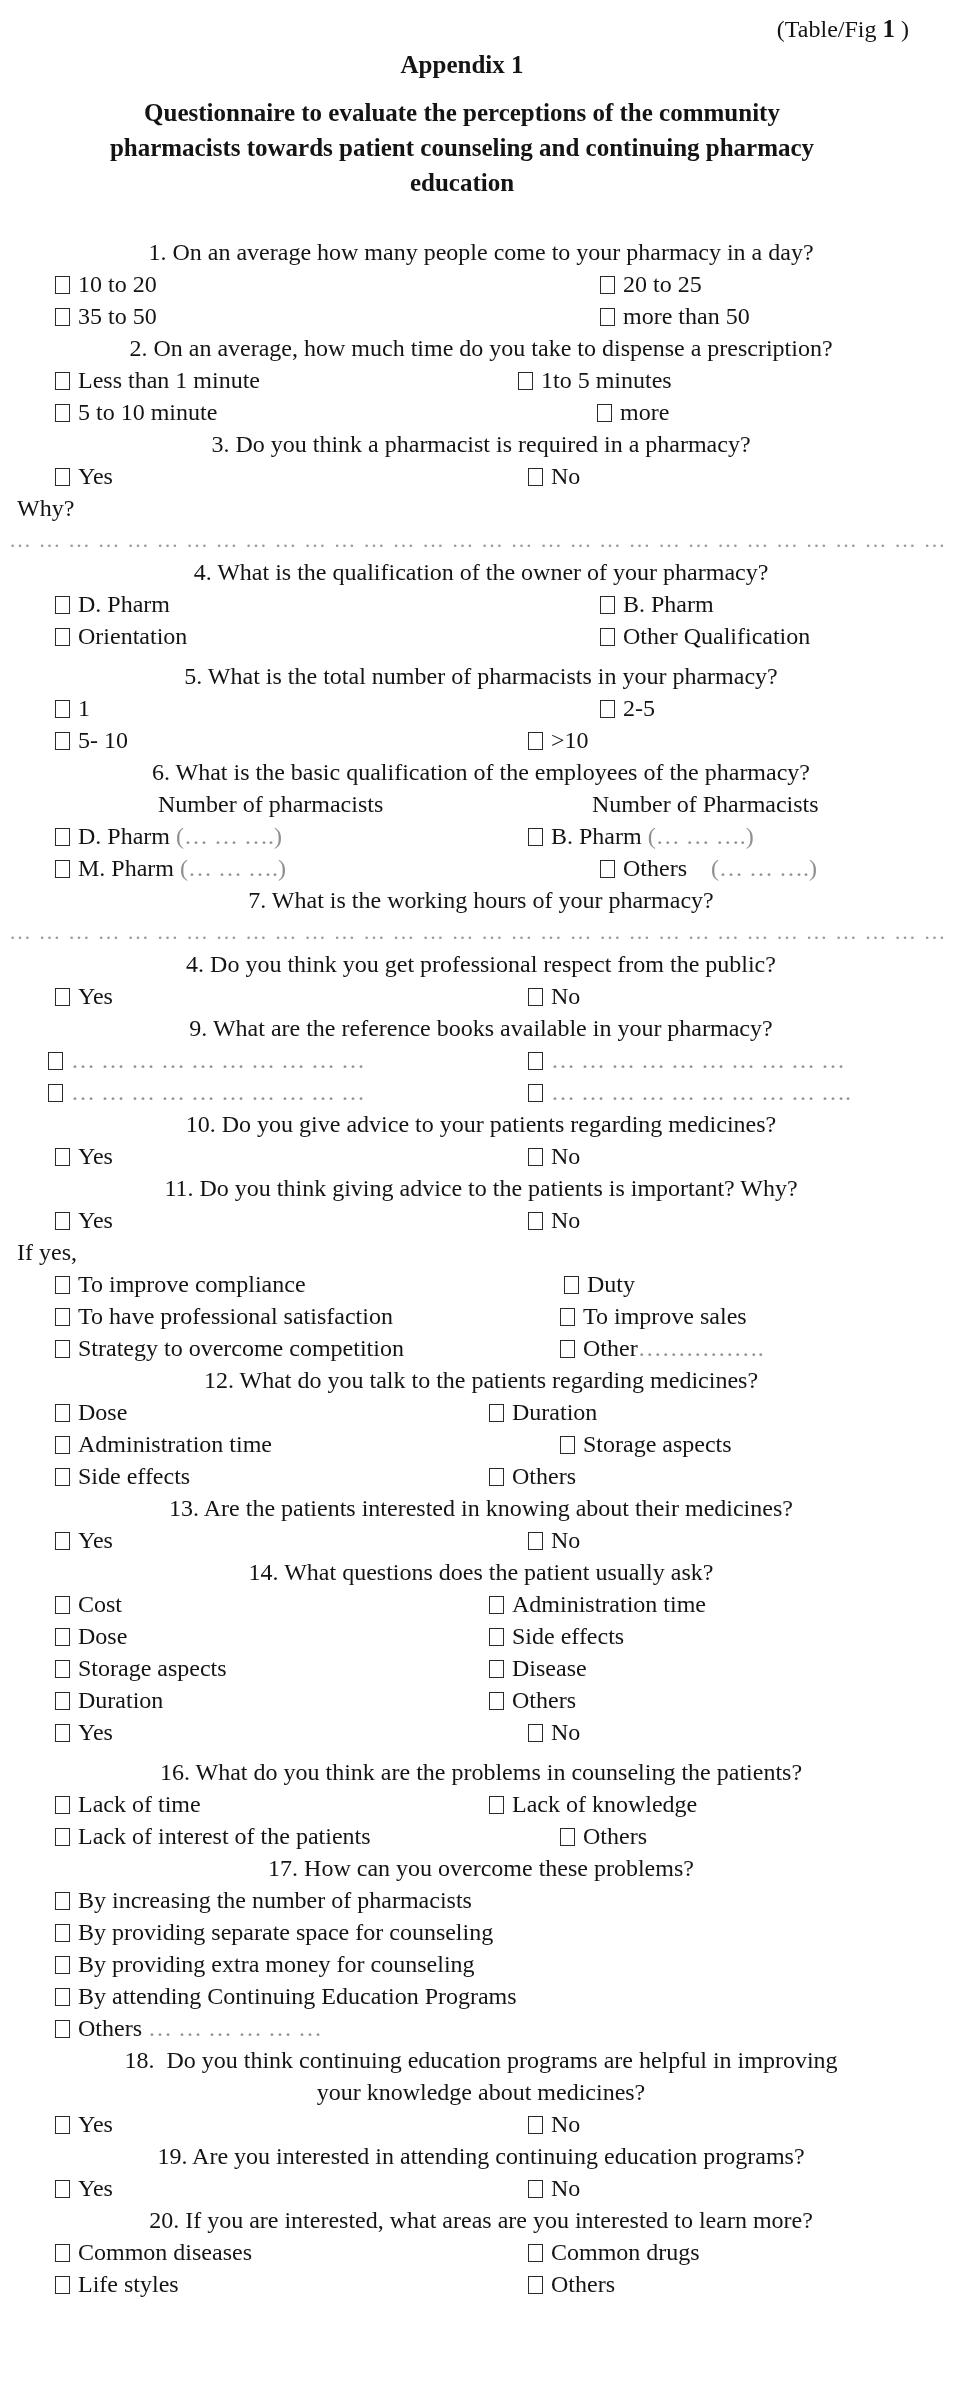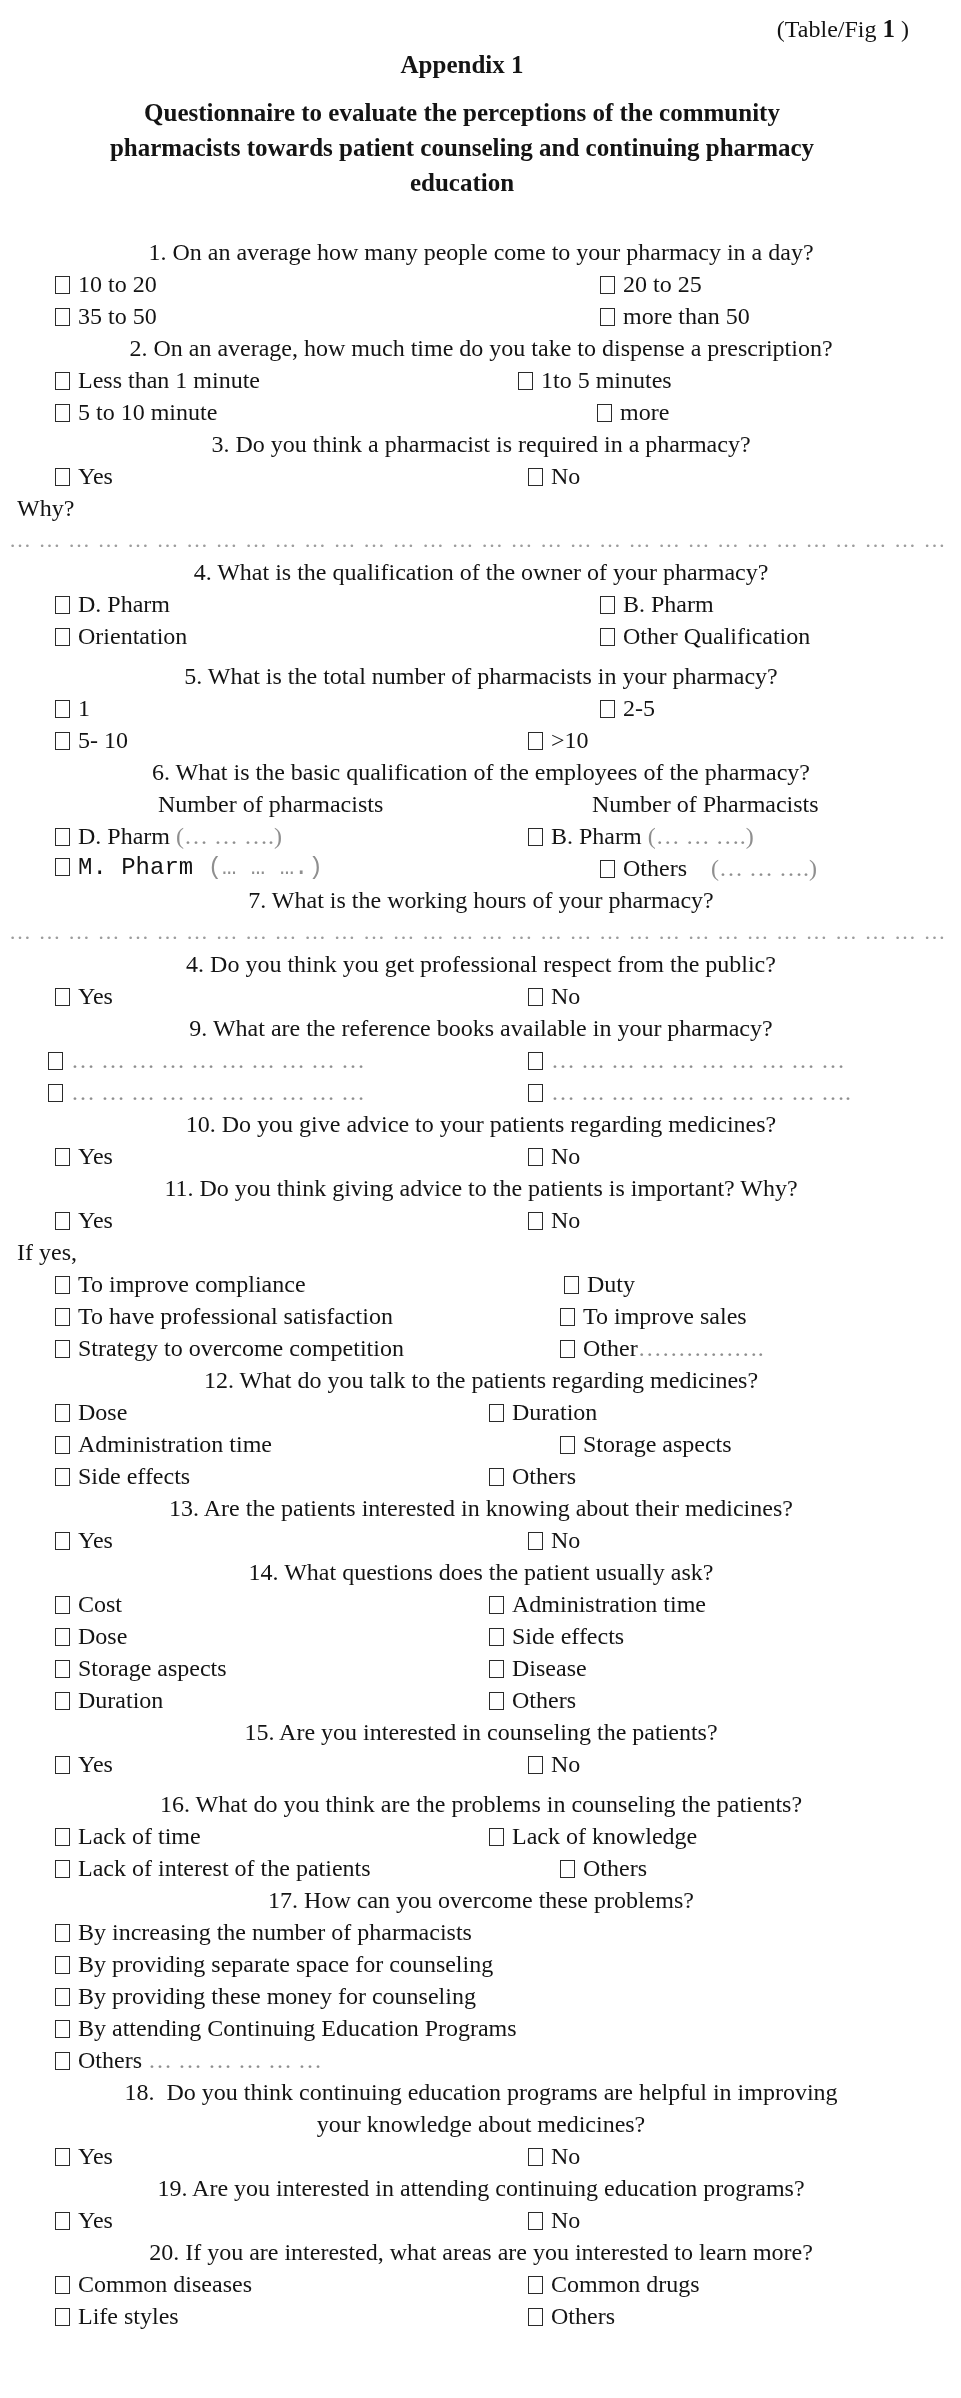--- a/index.html
+++ b/index.html
@@ -132,21 +132,21 @@
         </div>
       </div>
       <div class="q-block">
         <div class="q-title">6. What is the basic qualification of the employees of the pharmacy?</div>
         <div class="opt-row heads"><span class="head" style="margin-left: 143px;">Number of pharmacists</span><span class="opt-right" style="left: 577px;"><span class="head">Number of Pharmacists</span></span></div>
         <div class="opt-row">
           <div class="opt-left" style="padding-left: 40px;"><span class="cb"></span><span class="lbl">D. Pharm </span><span class="dots">(… … ….)</span></div>
           <span class="opt-right" style="left: 513px;"><span class="cb"></span><span class="lbl">B. Pharm </span><span class="dots">(… … ….)</span></span>
         </div>
         <div class="opt-row">
-          <div class="opt-left" style="padding-left: 40px; font-family: Liberation Mono, monospace;"><span class="cb"></span><span class="lbl">M. Pharm </span><span class="dots">(… … ….)</span></div>
+          <div class="opt-left" style="padding-left: 40px;"><span class="cb"></span><span class="lbl">M. Pharm </span><span class="dots">(… … ….)</span></div>
           <span class="opt-right" style="left: 585px;"><span class="cb"></span><span class="lbl">Others</span><span class="dots">&nbsp;&nbsp;&nbsp;&nbsp;(… … ….)</span></span>
         </div>
       </div>
       <div class="q-block">
         <div class="q-title">7. What is the working hours of your pharmacy?</div>
         <div class="dotline">… … … … … … … … … … … … … … … … … … … … … … … … … … … … … … … … … … … … … … … … … … … …</div>
       </div>
       <div class="q-block">
         <div class="q-title">4. Do you think you get professional respect from the public?</div>
         <div class="opt-row">
@@ -227,21 +227,20 @@
         <div class="opt-row">
           <div class="opt-left" style="padding-left: 40px;"><span class="cb"></span><span class="lbl">Storage aspects</span></div>
           <span class="opt-right" style="left: 474px;"><span class="cb"></span><span class="lbl">Disease</span></span>
         </div>
         <div class="opt-row">
           <div class="opt-left" style="padding-left: 40px;"><span class="cb"></span><span class="lbl">Duration</span></div>
           <span class="opt-right" style="left: 474px;"><span class="cb"></span><span class="lbl">Others</span></span>
         </div>
       </div>
       <div class="q-block">
-        <div class="q-title">15. Are you interested in counseling the patients?</div>
         <div class="opt-row">
           <div class="opt-left" style="padding-left: 40px;"><span class="cb"></span><span class="lbl">Yes</span></div>
           <span class="opt-right" style="left: 513px;"><span class="cb"></span><span class="lbl">No</span></span>
         </div>
       </div>
       <div class="q-block" style="margin-top: 8px;">
         <div class="q-title">16. What do you think are the problems in counseling the patients?</div>
         <div class="opt-row">
           <div class="opt-left" style="padding-left: 40px;"><span class="cb"></span><span class="lbl">Lack of time</span></div>
           <span class="opt-right" style="left: 474px;"><span class="cb"></span><span class="lbl">Lack of knowledge</span></span>
@@ -253,21 +252,21 @@
       </div>
       <div class="q-block">
         <div class="q-title">17. How can you overcome these problems?</div>
         <div class="opt-row">
           <div class="opt-left" style="padding-left: 40px;"><span class="cb"></span><span class="lbl">By increasing the number of pharmacists</span></div>
         </div>
         <div class="opt-row">
           <div class="opt-left" style="padding-left: 40px;"><span class="cb"></span><span class="lbl">By providing separate space for counseling</span></div>
         </div>
         <div class="opt-row">
-          <div class="opt-left" style="padding-left: 40px;"><span class="cb"></span><span class="lbl">By providing these money for counseling</span></div>
+          <div class="opt-left" style="padding-left: 40px;"><span class="cb"></span><span class="lbl">By providing extra money for counseling</span></div>
         </div>
         <div class="opt-row">
           <div class="opt-left" style="padding-left: 40px;"><span class="cb"></span><span class="lbl">By attending Continuing Education Programs</span></div>
         </div>
         <div class="opt-row">
           <div class="opt-left" style="padding-left: 40px;"><span class="cb"></span><span class="lbl">Others </span><span class="dots">… … … … … …</span></div>
         </div>
       </div>
       <div class="q-block">
         <div class="q-title">18.&nbsp; Do you think continuing education programs are helpful in improving</div>

